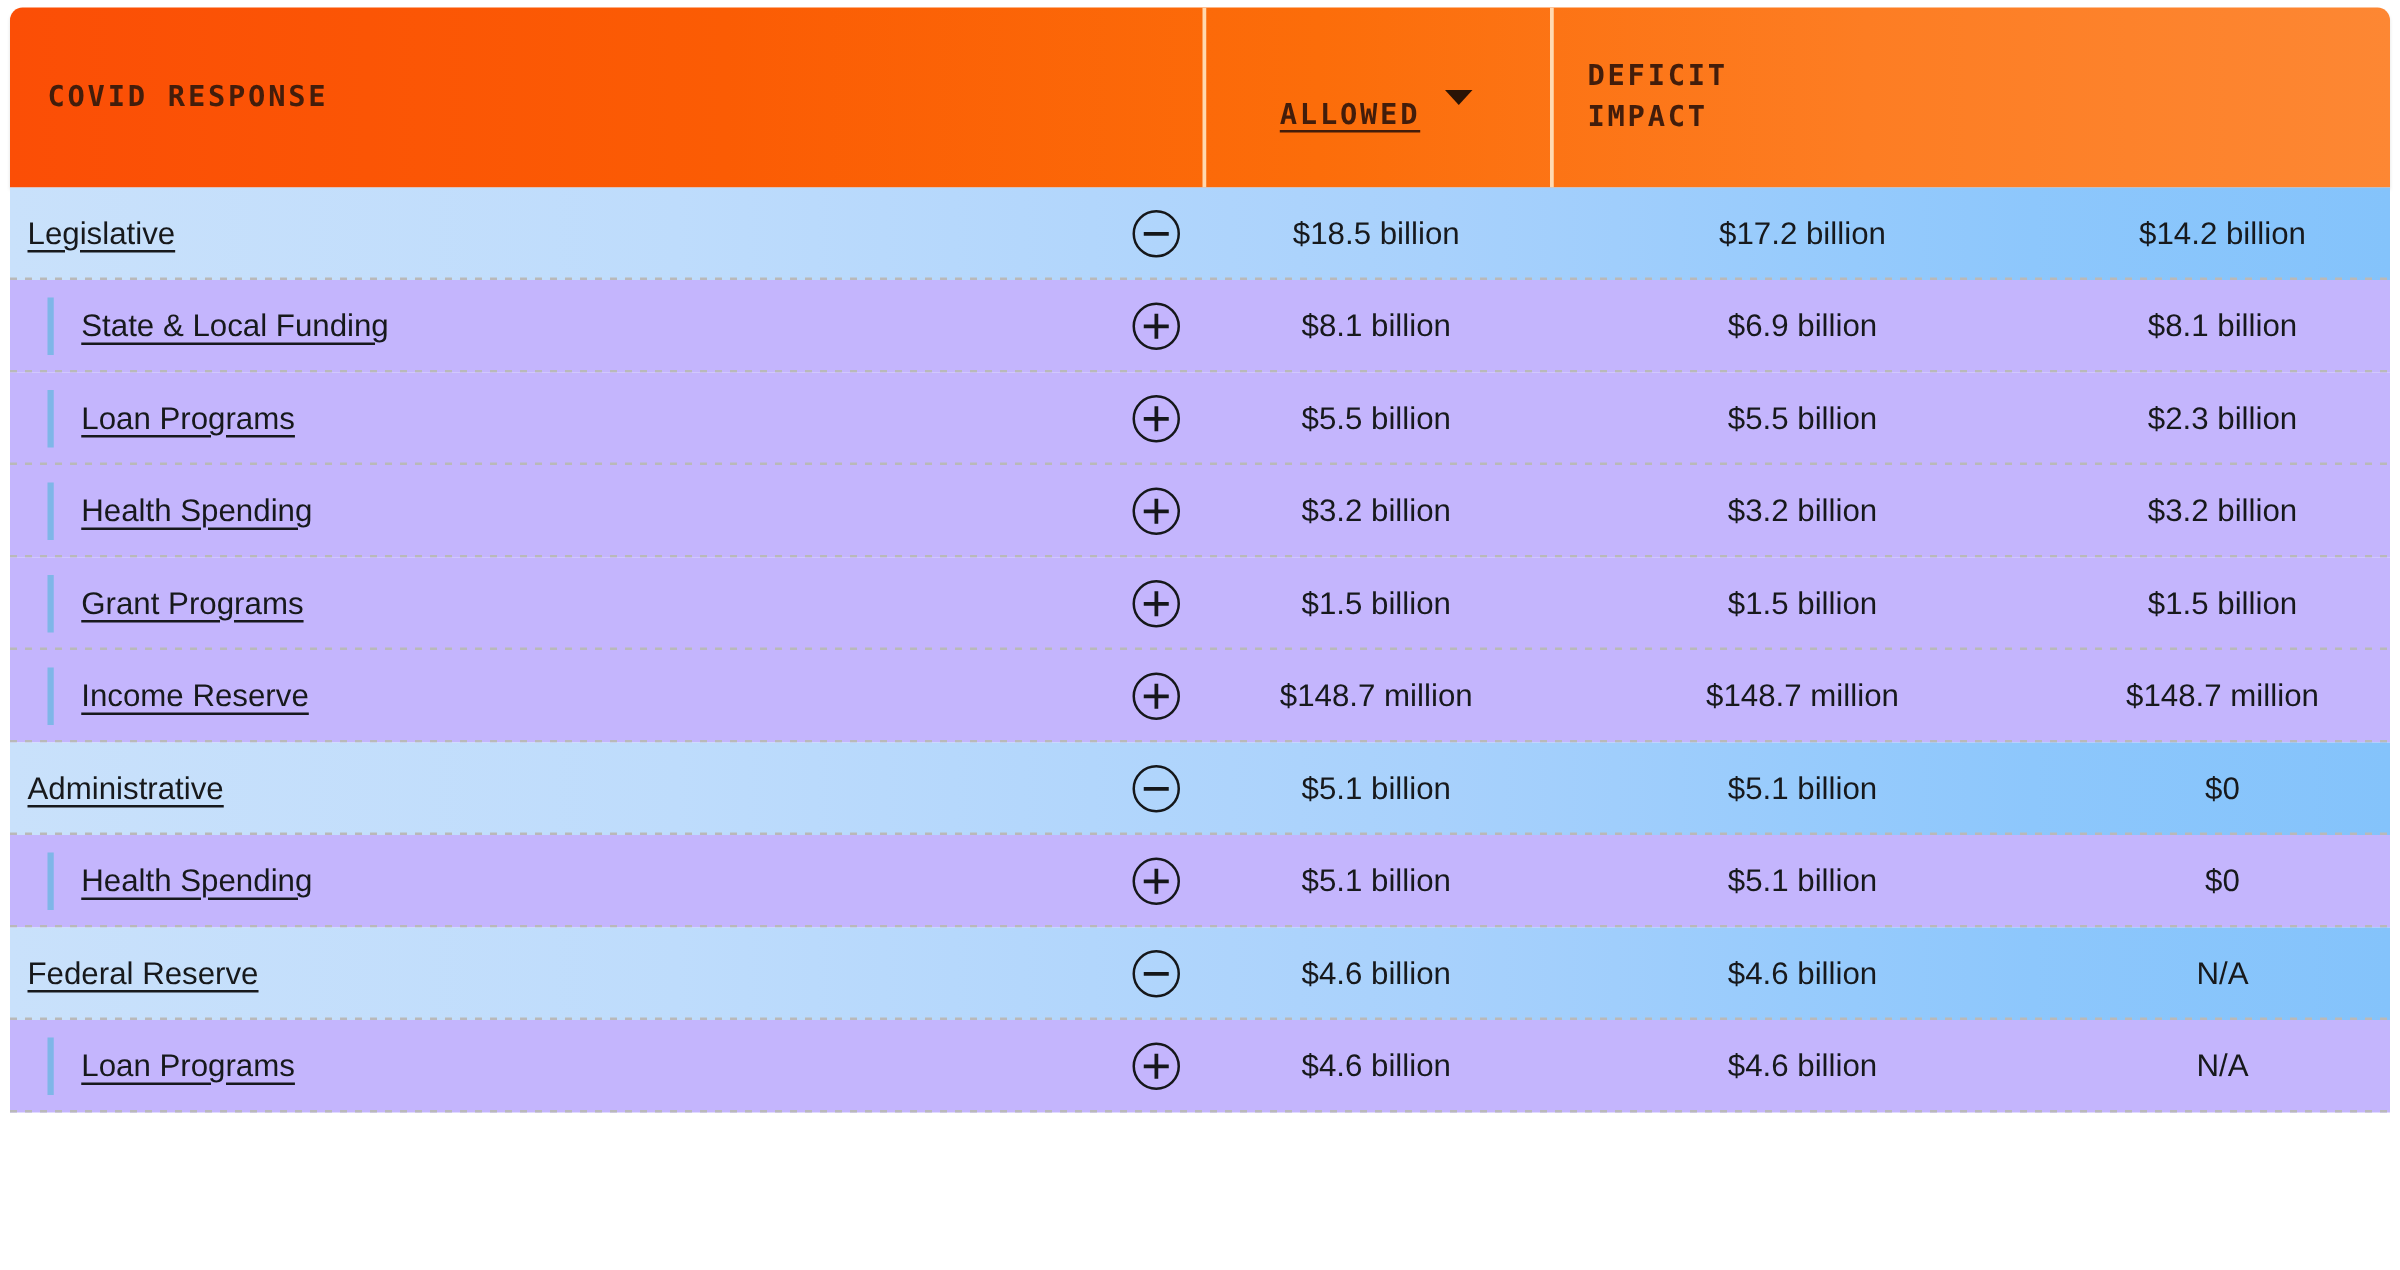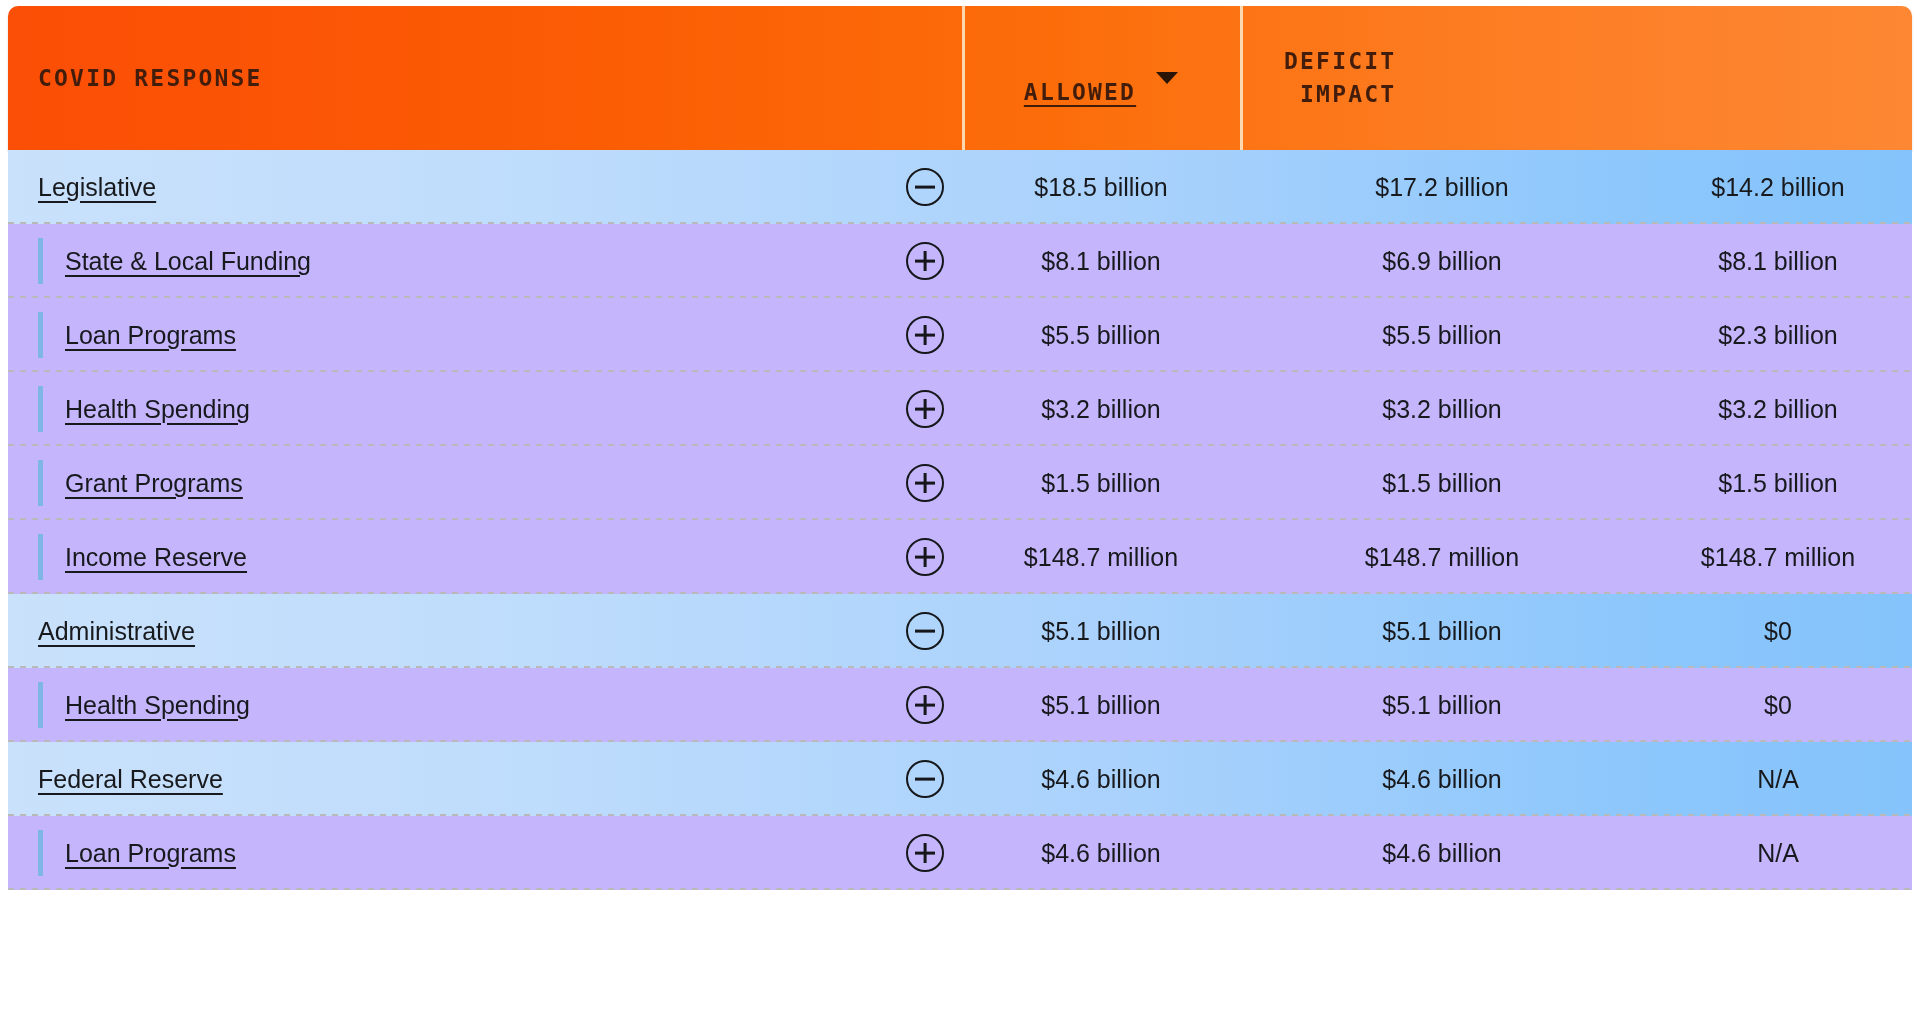--- a/index.html
+++ b/index.html
@@ -45,21 +45,21 @@
     font-family: "DejaVu Sans Mono", "Liberation Mono", monospace;
     font-size: 23px;
     letter-spacing: 2.2px;
     color: #431d0b;
     text-transform: uppercase;
   }
 
   .th-name      { width: 954px; padding-left: 30px; }
   .th-allowed   { width: 278px; justify-content: center; }
   .th-committed { width: 404px; justify-content: center; }
-  .th-deficit   { width: 268px; padding-left: 44px; text-align: right; }
+  .th-deficit   { width: 268px; padding-left: 30px; }
 
   .th-divider::before {
     content: "";
     position: absolute;
     left: 0; top: 0; bottom: 0;
     width: 3px;
     background: rgba(255,235,205,0.85);
   }
 
   .th-allowed .sortlabel {
@@ -125,21 +125,21 @@
 
   .rowlabel {
     font-size: 25px;
     color: #17191c;
     text-decoration: underline;
     text-underline-offset: 5px;
     text-decoration-thickness: 1.6px;
     cursor: pointer;
     white-space: nowrap;
   }
-  .cell-name.lvl0 .rowlabel { margin-left: 30px; }
+  .cell-name.lvl0 .rowlabel { margin-left: 14px; }
   .cell-name.lvl1 .rowlabel { margin-left: 22px; }
 
   
   .cell-toggle {
     position: absolute;
     left: 880px;
     top: 0;
     height: 100%;
     width: 74px;
     display: flex;

